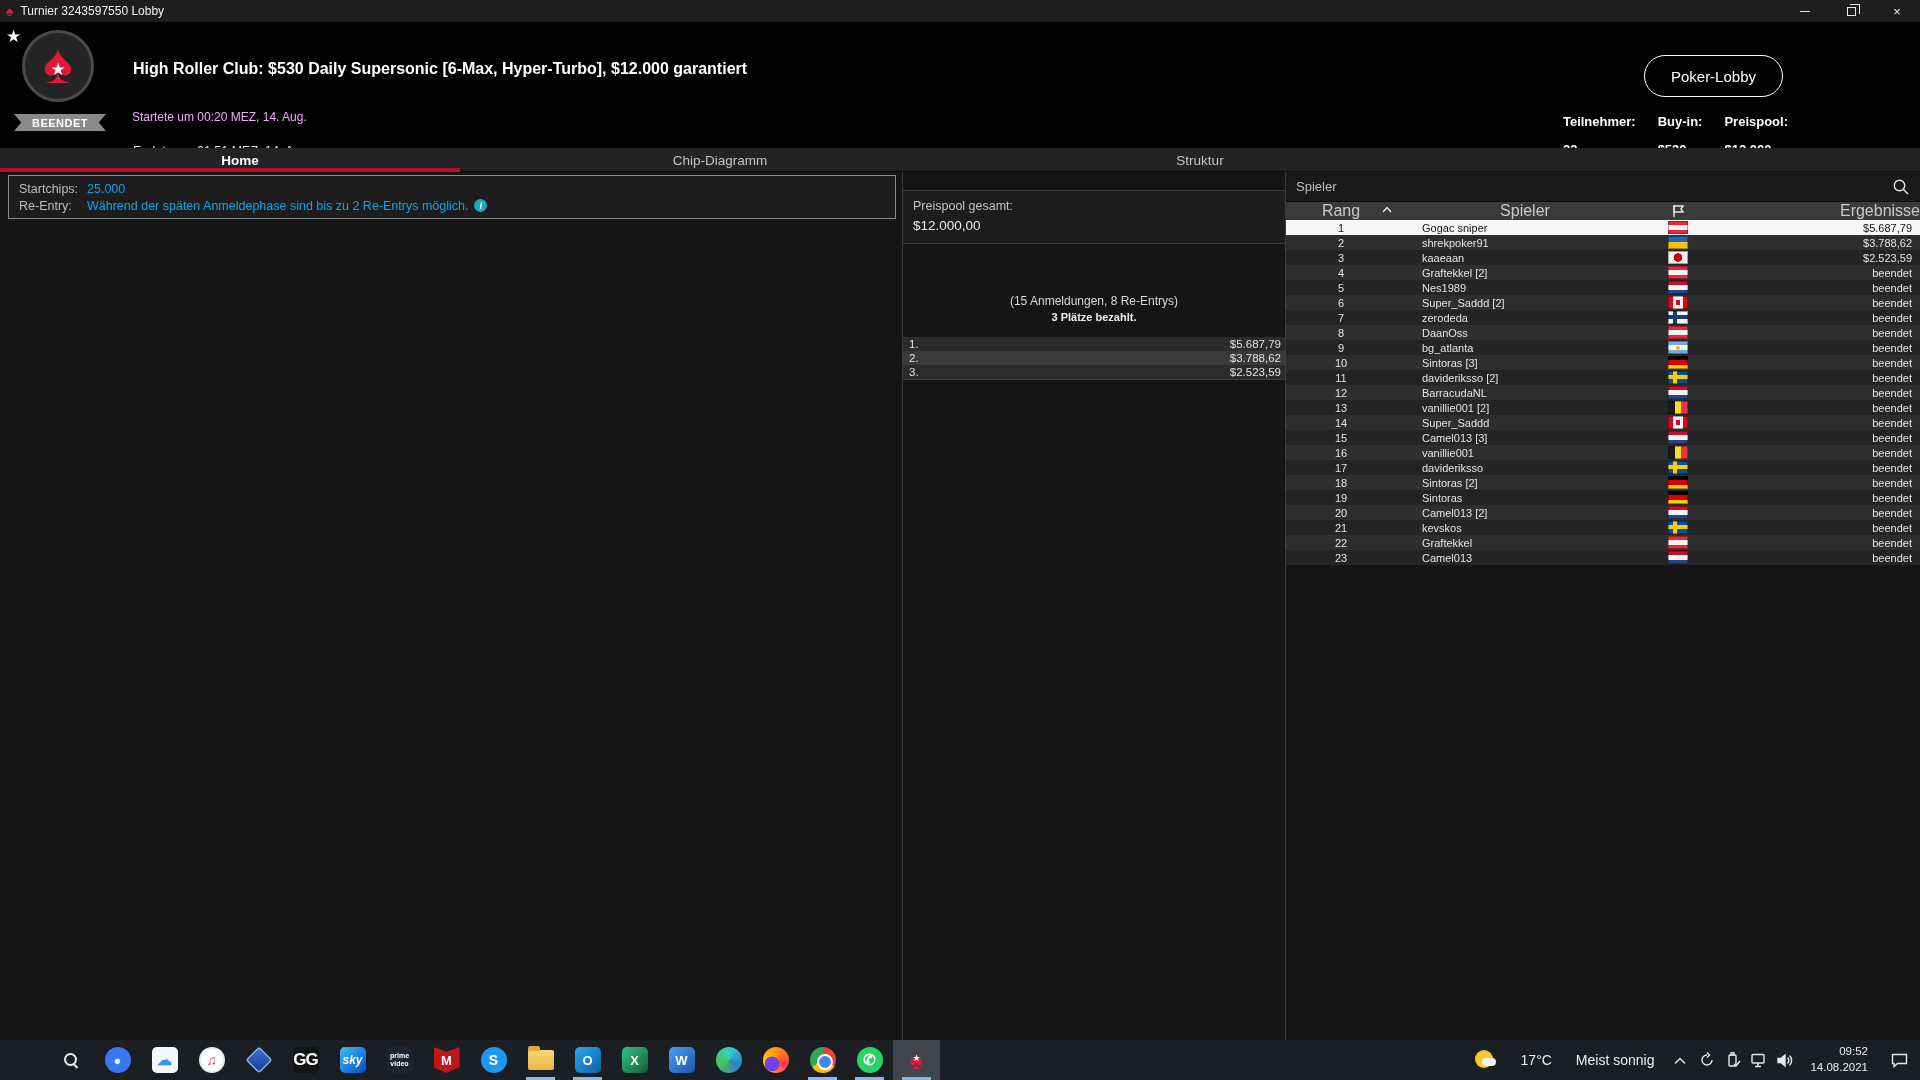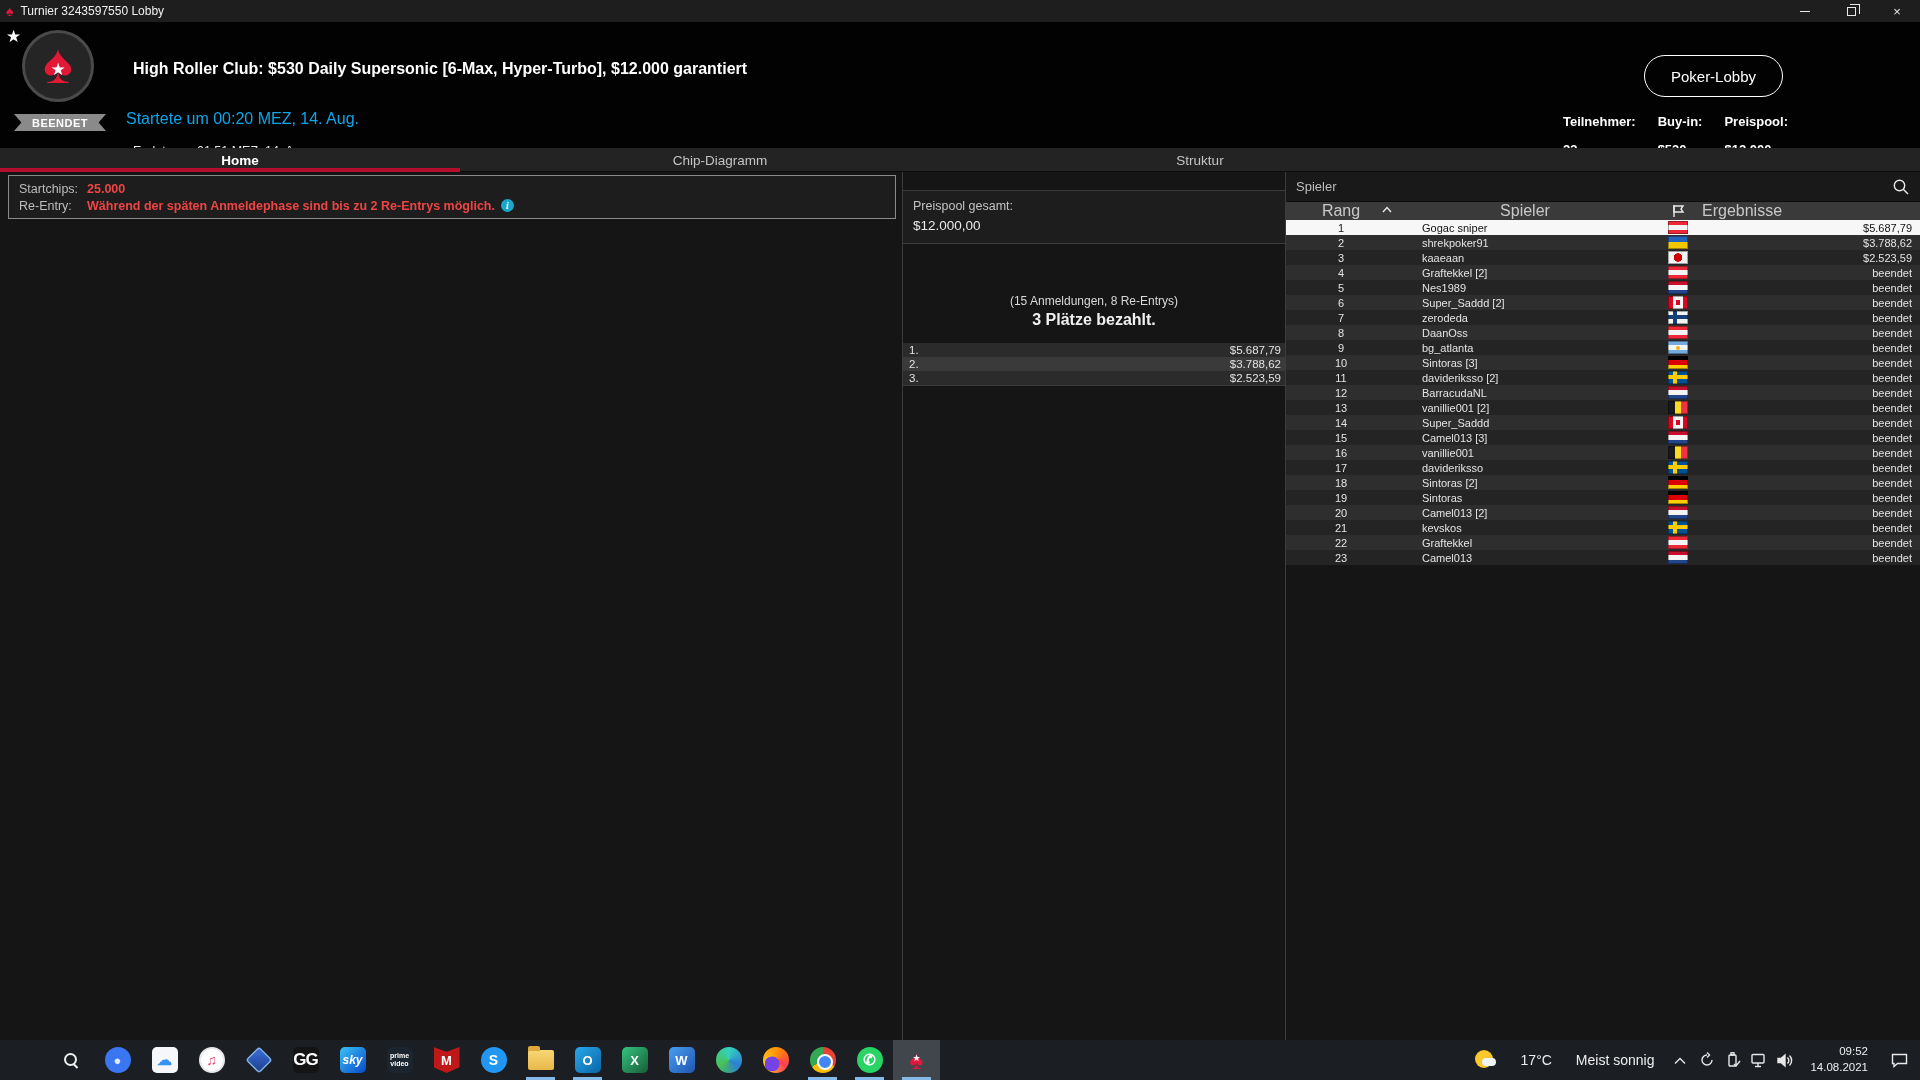--- a/index.html
+++ b/index.html
@@ -24,21 +24,21 @@
   .fav-star { position:absolute; left:6px; top:4px; color:#fff; font-size:17px; }
   .logo-wrap { position:absolute; left:22px; top:8px; width:76px; height:76px; }
   .logo-circle { width:72px; height:72px; border-radius:50%; background:#252525; border:3px solid #4a4a4a;
     display:flex; align-items:center; justify-content:center; position:relative; }
   .logo-spade { color:#e21836; font-size:56px; line-height:1; margin-top:-4px; }
   .logo-star { position:absolute; left:50%; top:26px; transform:translateX(-50%); color:#fff; font-size:17px; }
   .status-ribbon { position:absolute; left:14px; top:92px; width:92px; height:17px; background:#8a8a8a;
     color:#fff; font-size:11px; font-weight:bold; letter-spacing:.5px; display:flex; align-items:center;
     justify-content:center; clip-path:polygon(0 0,100% 0,92% 50%,100% 100%,0 100%,8% 50%); }
   .tour-title { position:absolute; left:133px; top:38px; font-size:16px; font-weight:bold; }
-  .tour-sub1 { position:absolute; left:126px; top:88px; font-size:16px; color:#0ea5e9; }
+  .tour-sub1 { position:absolute; left:132px; top:88px; font-size:12px; color:#f0abfc; }
   .tour-sub2 { position:absolute; left:133px; top:122px; font-size:12.5px; color:#e6e6e6; }
   .lobby-btn { position:absolute; right:137px; top:33px; height:42px; padding:0 26px; border-radius:21px;
     border:1.5px solid #fff; background:transparent; color:#fff; font-size:15px; display:flex; align-items:center; }
   .hdr-stats { position:absolute; right:132px; top:92px; display:flex; gap:22px; text-align:left; }
   .hdr-stat .lbl { font-size:13px; font-weight:bold; color:#fff; }
   .hdr-stat .val { font-size:13px; font-weight:bold; color:#fff; margin-top:13px; }
 
   
   .tabbar { position:absolute; left:0; top:148px; width:1920px; height:24px; background:#232323;
     display:flex; border-bottom:1px solid #0c0c0c; }
@@ -51,51 +51,51 @@
   
   .main { position:absolute; left:0; top:172px; width:1920px; height:868px; background:#151515; }
   .vdiv { position:absolute; top:0; bottom:0; width:1px; background:#3c3c3c; }
   .vdiv.d1 { left:902px; } .vdiv.d2 { left:1285px; }
 
   
   .info-box { position:absolute; left:8px; top:3px; width:888px; height:44px; background:#1d1d1d;
     border:1px solid #8a8a8a; padding:4px 10px; color:#ddd; font-size:12.5px; }
   .info-row { display:flex; height:17px; align-items:center; }
   .info-row .ilabel { width:68px; color:#bdbdbd; }
-  .info-row .ivalue { color:#ef4444;font-weight:bold; }
+  .info-row .ivalue { color:#0ea5e9; }
   .info-ico { display:inline-flex; width:13px; height:13px; border-radius:50%; background:#1ba7c9; color:#fff;
     font-size:10px; font-weight:bold; align-items:center; justify-content:center; margin-left:6px;
     font-family:"Liberation Serif", serif; font-style:italic; }
 
   
   .mid { position:absolute; left:903px; top:0; width:382px; }
   .pp-box { margin-top:18px; border-top:1px solid #3c3c3c; border-bottom:1px solid #3c3c3c; background:#1d1d1d;
     padding:8px 10px 10px; color:#cfcfcf; }
   .pp-box .pp-label { font-size:12.5px; color:#c2c2c2; }
   .pp-box .pp-total { font-size:13.5px; color:#e9e9e9; margin-top:5px; }
   .pp-notes { text-align:center; color:#d8d8d8; font-size:12px; padding:6px 0 14px;margin-top:44px; }
-  .pp-notes .paid { font-weight:bold; color:#f0f0f0; margin-top:3px; font-size:16px; }
+  .pp-notes .paid { font-weight:bold; color:#f0f0f0; margin-top:3px; font-size:11px; }
   .payouts { border-bottom:1px solid #3c3c3c; }
   .payout-row { display:flex; justify-content:space-between; height:14px; align-items:center;
     font-size:11.5px; color:#e2e2e2; padding:0 4px 0 6px; }
   .payout-row:nth-child(odd) { background:#2b2b2b; }
   .payout-row:nth-child(even) { background:#3a3a3a; }
 
   
   .players { position:absolute; left:1286px; top:0; width:634px; }
   .search-bar { height:30px; background:#191919; display:flex; align-items:center; padding:0 10px;
     border-bottom:1px solid #0e0e0e; }
   .search-input { flex:1; background:transparent; border:none; outline:none; color:#cfcfcf; font-size:13px;
     font-family:"Liberation Sans", sans-serif; }
   .search-input::placeholder { color:#bdbdbd; opacity:1; }
   .ptable-head { height:18px; background:#3a3a3a; display:flex; align-items:center; color:#c9c9c9; font-size:16px; }
   .col-rank { width:110px; text-align:center; position:relative; }
   .col-name { width:258px; text-align:center; }
   .col-flag { width:48px; display:flex; justify-content:center; }
-  .col-res  { width:218px; text-align:left; }
+  .col-res  { width:218px; text-align:right; }
   .sort-ch { position:absolute; right:4px; top:4px; }
   .prow { height:15px; display:flex; align-items:center; font-size:11px; color:#e4e4e4; }
   .prow:nth-child(even) { background:#2e2e2e; }
   .prow:nth-child(odd)  { background:#242424; }
   .prow.selected { background:#f7f7f7; color:#111; }
   .prow .col-rank { text-align:center; }
   .prow .col-name { text-align:left; padding-left:26px; }
   .prow .col-res { text-align:right; padding-right:8px; }
   .flag { width:20px; height:13px; display:inline-block; position:relative;
     box-shadow:0 0 0 1px rgba(0,0,0,.35) inset; }

